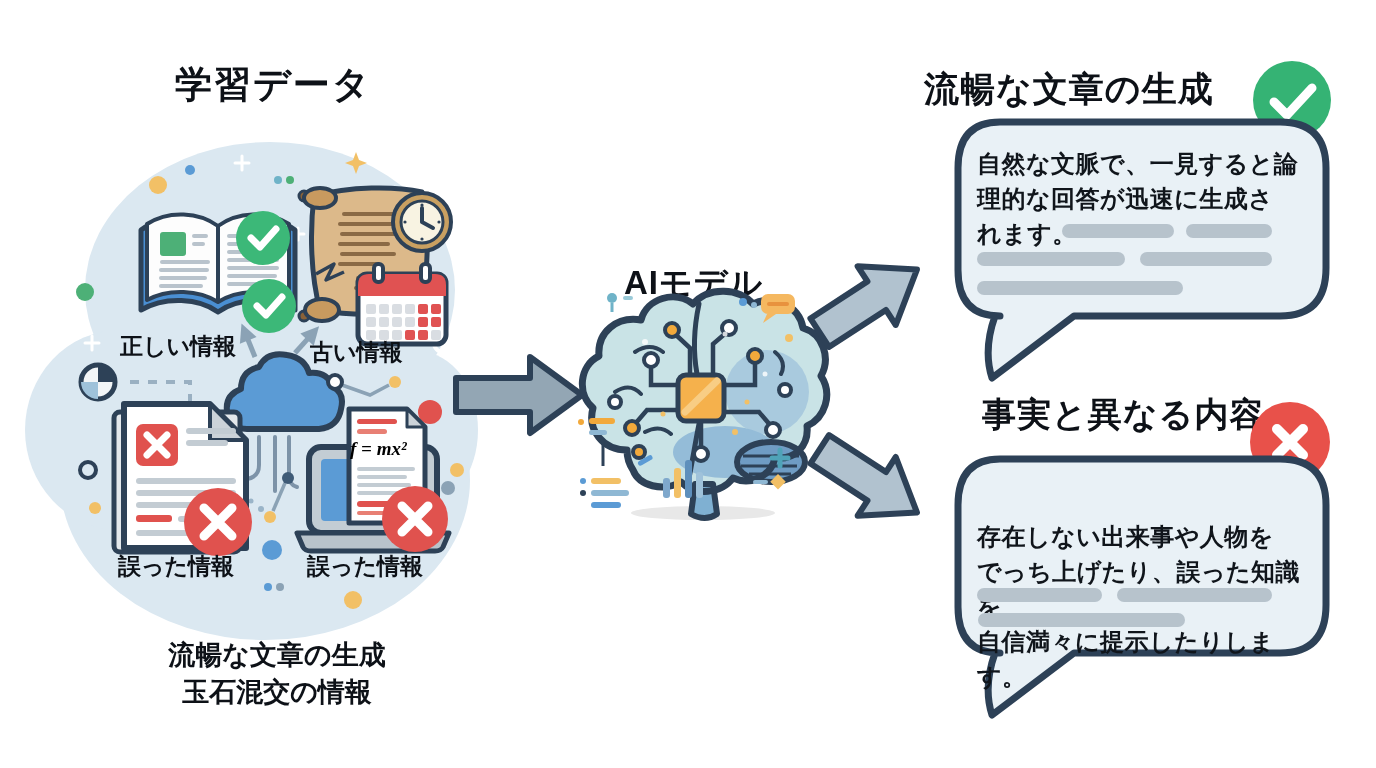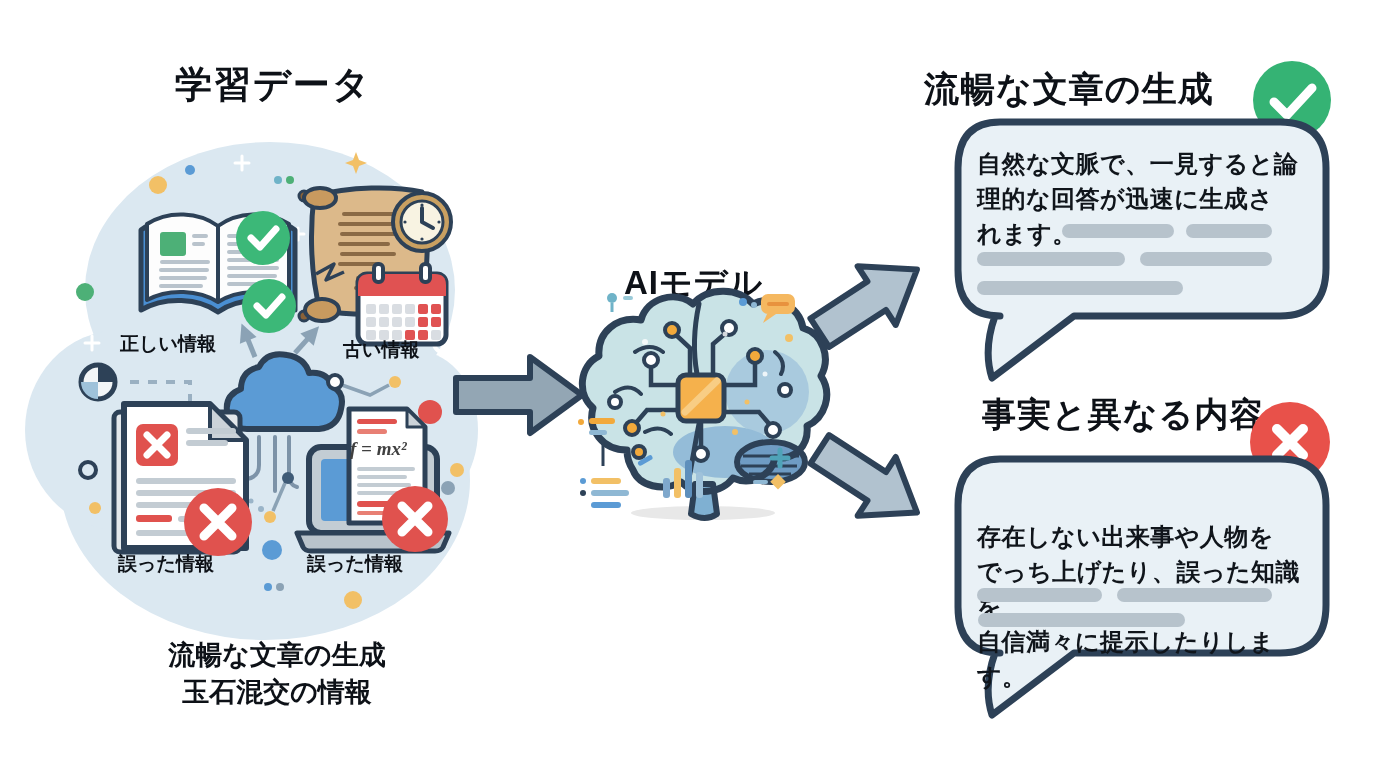--- a/index.html
+++ b/index.html
@@ -1,31 +1,31 @@
 <!DOCTYPE html>
 <html style="--outline: #2d4157; --cloud_bg: #dbe8f1; --bubble_fill: #e9f1f6; --bar: #b7c3cc; --green: #35b374; --red: #e8514a; --arrow: #93a6b4; --arrow_light: #b1c2cf; --accent_orange: #f2a93b; --accent_blue: #5b9bd5;"><head>
 <meta charset="utf-8">
 <style>
   html,body{margin:0;padding:0;background:#fff;}
   body{font-family:"Liberation Sans","DejaVu Sans",sans-serif;}
   .stage{position:relative;width:1376px;height:768px;background:#fff;overflow:hidden;}
   .abs{position:absolute;}
   svg.abs{display:block;overflow:visible;}
   .hd{position:absolute;font-weight:800;color:#0d1117;white-space:nowrap;}
-  .label{position:absolute;font-weight:800;color:#0d1117;font-size:19px;white-space:nowrap;}
+  .label{position:absolute;font-weight:800;color:#0d1117;font-size:23px;white-space:nowrap;}
   .caption{position:absolute;left:112px;top:637px;width:330px;text-align:center;
            font-weight:800;color:#0d1117;font-size:27px;line-height:37px;white-space:pre-line;}
   .bubble-text{position:absolute;font-weight:700;color:#10151b;font-size:24px;line-height:35px;
                white-space:pre-line;letter-spacing:.5px;}
   .bar{position:absolute;height:14px;border-radius:8px;background:var(--bar,#b7c3cc);}
   .badge{position:absolute;border-radius:50%;display:flex;align-items:center;justify-content:center;}
   .badge.green{background:var(--green,#35b374);}
   .badge.red{background:var(--red,#e8514a);}
   .formula{position:absolute;left:350px;top:438px;width:80px;font-family:"Liberation Serif","DejaVu Serif",serif;
-           font-style:italic;font-weight:700;font-size:19px;color:#404040;}
+           font-style:italic;font-weight:700;font-size:19px;color:#000000;}
 </style>
 </head>
 <body>
 
 <div class="stage">
 
   <svg class="abs" style="left:25px;top:140px;" width="455" height="515" viewBox="0 0 455 515">
     <ellipse cx="245" cy="150" rx="185" ry="148" fill="#dbe8f1"></ellipse>
     <ellipse cx="240" cy="340" rx="205" ry="160" fill="#dbe8f1"></ellipse>
     <ellipse cx="95" cy="290" rx="95" ry="100" fill="#dbe8f1"></ellipse>
@@ -227,21 +227,21 @@
     <rect x="62" y="98" width="50" height="6" rx="3" fill="#e0524e"></rect>
     <rect x="62" y="108" width="34" height="4" rx="2" fill="#e87f74"></rect>
     <g>
       <circle cx="120" cy="116" r="33" fill="#e0524e"></circle>
       <path d="M107 103 L133 129 M133 103 L107 129" stroke="#fff" stroke-width="9" stroke-linecap="round"></path>
     </g>
   </svg>
   <div class="formula">f = mx²</div>
 
   <div class="label" style="left:120px;top:331px;">正しい情報</div>
-  <div class="label" style="left:343px;top:337px;">古い情報</div>
+  <div class="label" style="left:310px;top:337px;">古い情報</div>
   <div class="label" style="left:118px;top:551px;">誤った情報</div>
   <div class="label" style="left:307px;top:551px;">誤った情報</div>
 
   <div class="caption">流暢な文章の生成
 玉石混交の情報</div>
 
   <svg class="abs" style="left:450px;top:345px;" width="140" height="100" viewBox="0 0 140 100">
     <polygon points="6,33 80,33 80,12 132,50 80,88 80,67 6,67" fill="#93a6b4" stroke="#2d4157" stroke-width="6" stroke-linejoin="round"></polygon>
   </svg>
 

